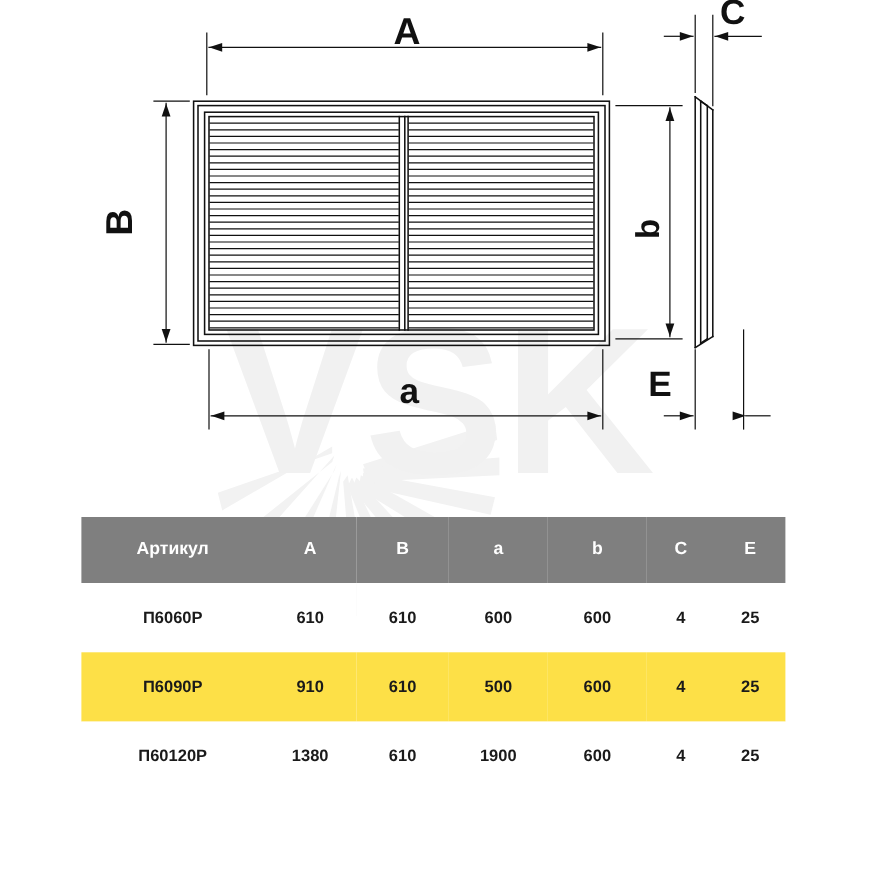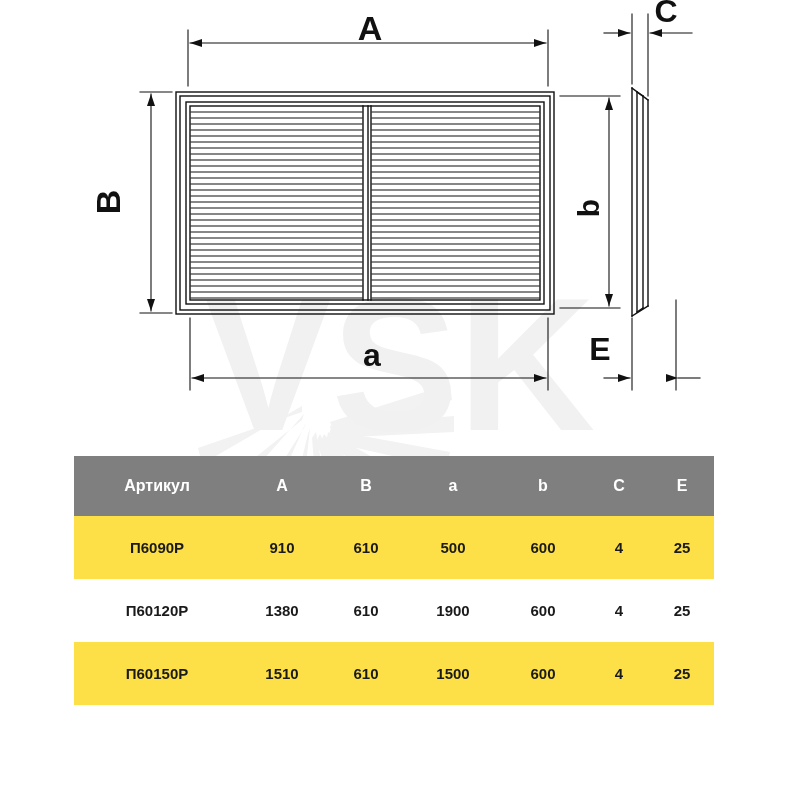--- a/index.html
+++ b/index.html
@@ -27,21 +27,21 @@
   }
   .drawing {
     position: absolute;
     left: 0; top: 0;
     width: 800px; height: 800px;
   }
   
   .spec-table {
     position: absolute;
     left: 74px;
-    top: 456px;
+    top: 470px;
     width: 640px;
     border-collapse: collapse;
     font-size: 15px;
     font-weight: bold;
     color: #1a1a1a;
   }
   .spec-table th, .spec-table td {
     text-align: center;
     padding: 0;
     height: 63px;
@@ -259,43 +259,43 @@
         <th class="col-art">Артикул</th>
         <th class="col-a">A</th>
         <th class="col-b">B</th>
         <th class="col-a2">a</th>
         <th class="col-b2">b</th>
         <th class="col-c">C</th>
         <th class="col-e">E</th>
       </tr>
     </thead>
     <tbody>
+      <tr class="odd">
+        <td>П6060Р</td>
+        <td>610</td>
+        <td>610</td>
+        <td>600</td>
+        <td>600</td>
+        <td>4</td>
+        <td>25</td>
+      </tr>
       <tr class="even">
         <td>П6090Р</td>
         <td>910</td>
         <td>610</td>
         <td>500</td>
         <td>600</td>
         <td>4</td>
         <td>25</td>
       </tr>
       <tr class="odd">
         <td>П60120Р</td>
         <td>1380</td>
         <td>610</td>
         <td>1900</td>
         <td>600</td>
         <td>4</td>
         <td>25</td>
       </tr>
-      <tr class="even">
-        <td>П60150Р</td>
-        <td>1510</td>
-        <td>610</td>
-        <td>1500</td>
-        <td>600</td>
-        <td>4</td>
-        <td>25</td>
-      </tr>
     </tbody>
   </table>
 
 </div>
 
 </body></html>

